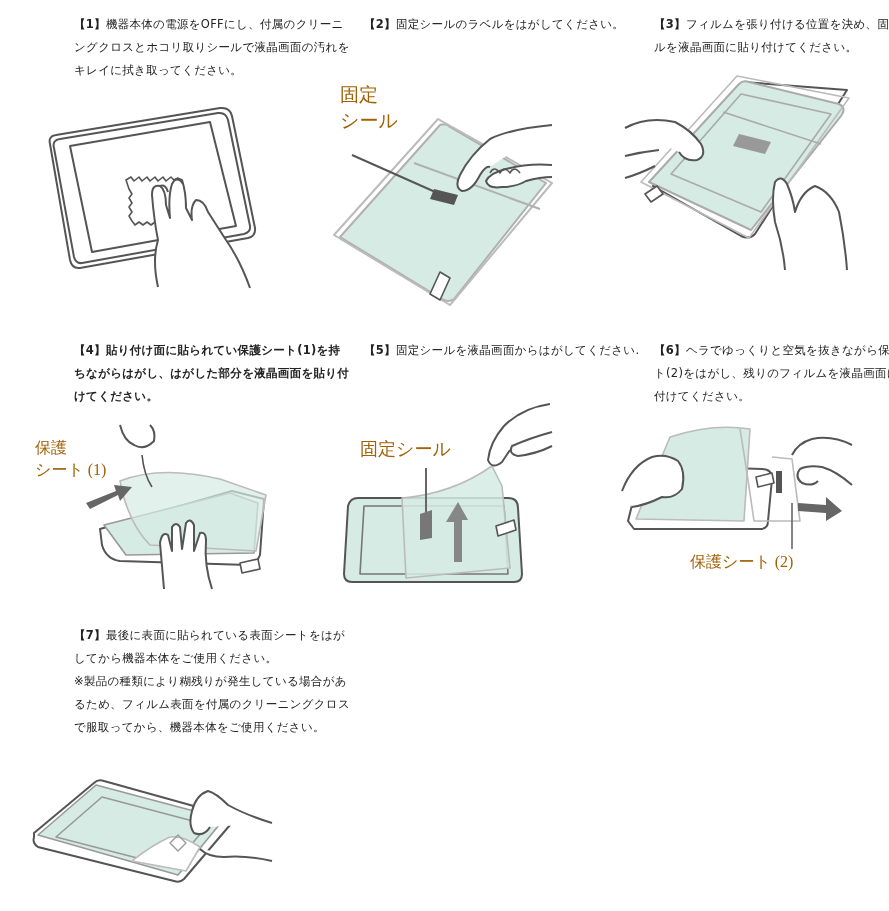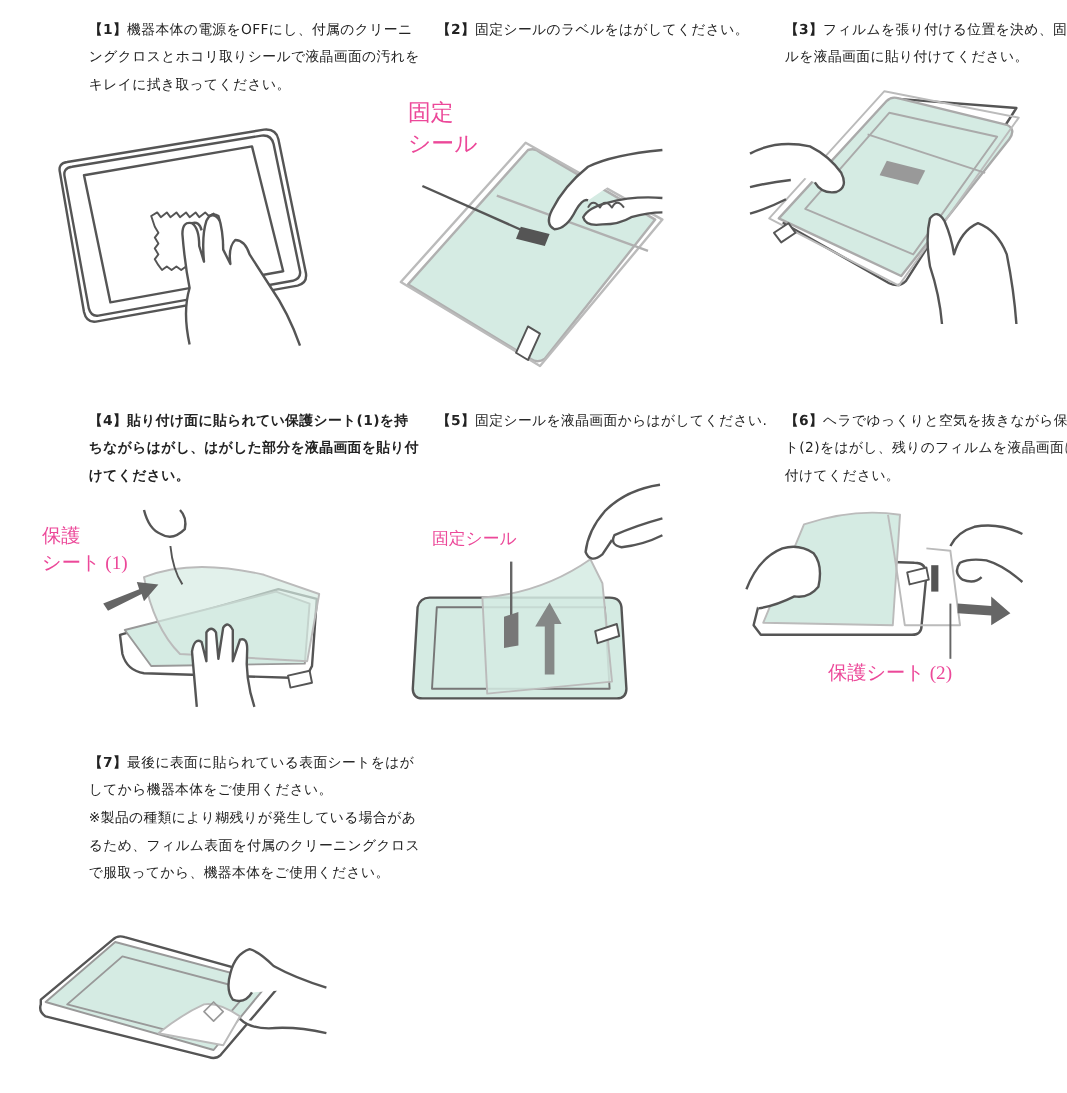--- a/index.html
+++ b/index.html
@@ -2,21 +2,21 @@
 <html><head>
 <meta charset="utf-8">
 <style>
   html,body{margin:0;padding:0;background:#ffffff;}
   body{width:889px;height:911px;position:relative;overflow:hidden;
        font-family:"DejaVu Sans","Liberation Sans",sans-serif;color:#222;}
   .step{position:absolute;width:278px;margin-left:48px;}
   .step-text{font-size:11.5px;line-height:23px;letter-spacing:0.3px;margin:0;white-space:pre-wrap;}
   .fig{position:absolute;}
   .fig svg{display:block;overflow:visible;}
-  .lbl{position:absolute;font-family:"DejaVu Sans","Liberation Sans",sans-serif;color:#ec4899;
+  .lbl{position:absolute;font-family:"DejaVu Sans","Liberation Sans",sans-serif;color:#a16207;
        font-size:19px;line-height:26px;white-space:pre;}
   .lbl.sm{font-size:16px;line-height:22px;font-family:Liberation Serif, serif;}
 </style>
 </head>
 <body>
 
 <div class="step" style="left:26px;top:13px;">
   <p class="step-text"><b>【1】</b><span>機器本体の電源をOFFにし、付属のクリーニングクロスとホコリ取りシールで液晶画面の汚れをキレイに拭き取ってください。</span></p>
 </div>
 <div class="fig" style="left:40px;top:100px;">
@@ -101,21 +101,21 @@
       <path d="M6 104 Q8 96 16 96 L166 96 Q176 96 176 106 L180 172 Q180 180 172 180 L10 180 Q2 180 2 172 Z" fill="#d5ebe3" stroke="#555" stroke-width="2"></path>
       <path d="M22 104 L162 104 L166 172 L18 172 Z" fill="none" stroke="#777" stroke-width="1.6"></path>
       <path d="M60 96 Q110 92 150 64 L160 84 L168 166 L64 176 Z" fill="#d5ebe3" fill-opacity=".85" stroke="#bbb" stroke-width="1.6"></path>
       <line x1="84" y1="66" x2="84" y2="112" stroke="#666" stroke-width="2"></line>
       <path d="M78 112 L90 108 L90 136 L78 138 Z" fill="#777"></path>
       <path d="M112 160 L112 120 L104 120 L116 100 L126 118 L120 118 L120 160 Z" fill="#777" fill-opacity=".85"></path>
       <path d="M154 124 l18 -6 l2 10 l-18 6 Z" fill="#fff" stroke="#555" stroke-width="1.6"></path>
       <path d="M208 2 Q180 6 162 24 Q148 40 146 58 Q150 68 160 60 L168 48 M210 30 Q188 36 170 44 Q166 52 176 54 Q194 52 210 44" fill="#fff" stroke="#555" stroke-width="2"></path>
     </g>
   </svg>
-  <div class="lbl" style="left:18px;top:34px;font-size:14px;">固定シール</div>
+  <div class="lbl" style="left:18px;top:34px;font-size:18px;">固定シール</div>
 </div>
 
 <div class="step" style="left:606px;top:339px;">
   <p class="step-text"><b>【6】</b><span>ヘラでゆっくりと空気を抜きながら保護シート(2)をはがし、残りのフィルムを液晶画面に貼り付けてください。</span></p>
 </div>
 <div class="fig" style="left:622px;top:425px;">
   <svg width="230" height="110" viewBox="0 0 230 110">
     <g stroke-linejoin="round">
       <path d="M6 96 L20 40 L140 44 Q150 44 150 54 L146 96 Q146 104 138 104 L12 104 Z" fill="#fff" stroke="#555" stroke-width="2"></path>
       <path d="M14 94 L48 12 Q90 -2 128 4 L122 96 Z" fill="#d5ebe3" stroke="#bbb" stroke-width="1.6"></path>

